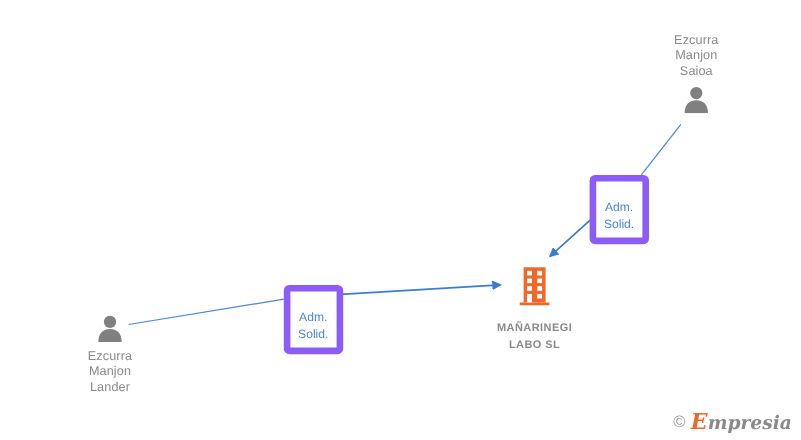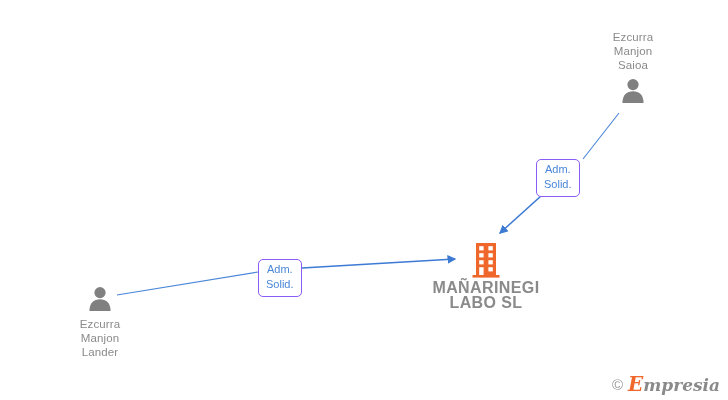--- a/index.html
+++ b/index.html
@@ -81,41 +81,41 @@
     text-align: center;
   }
   .company-icon {
     display: block;
     margin: 0 auto;
     width: 28px;
     height: 36px;
   }
   .company-label {
     display: block;
-    margin-top: 2px;
-    font-size: 16px;
+    margin-top: 13px;
+    font-size: 10px;
     line-height: 15px;
     font-weight: bold;
     color: #8a8a8a;
     letter-spacing: 0.4px;
     white-space: pre-line;
   }
 
   
   .edge-label {
     position: absolute;
     box-sizing: border-box;
-    border: 1px solid #8b5cf6;
+    border: 6px solid #8b5cf6;
     border-radius: 5px;
     background: #ffffff;
     color: #4a86d8;
     font-size: 11px;
     line-height: 15px;
     text-align: center;
-    padding: 2px 7px 4px 7px;
+    padding: 17px 7px 4px 7px;
     white-space: pre-line;
   }
   #edge-label-top {
     left: 536px;
     top: 159px;
   }
   #edge-label-bottom {
     left: 258px;
     top: 259px;
   }

